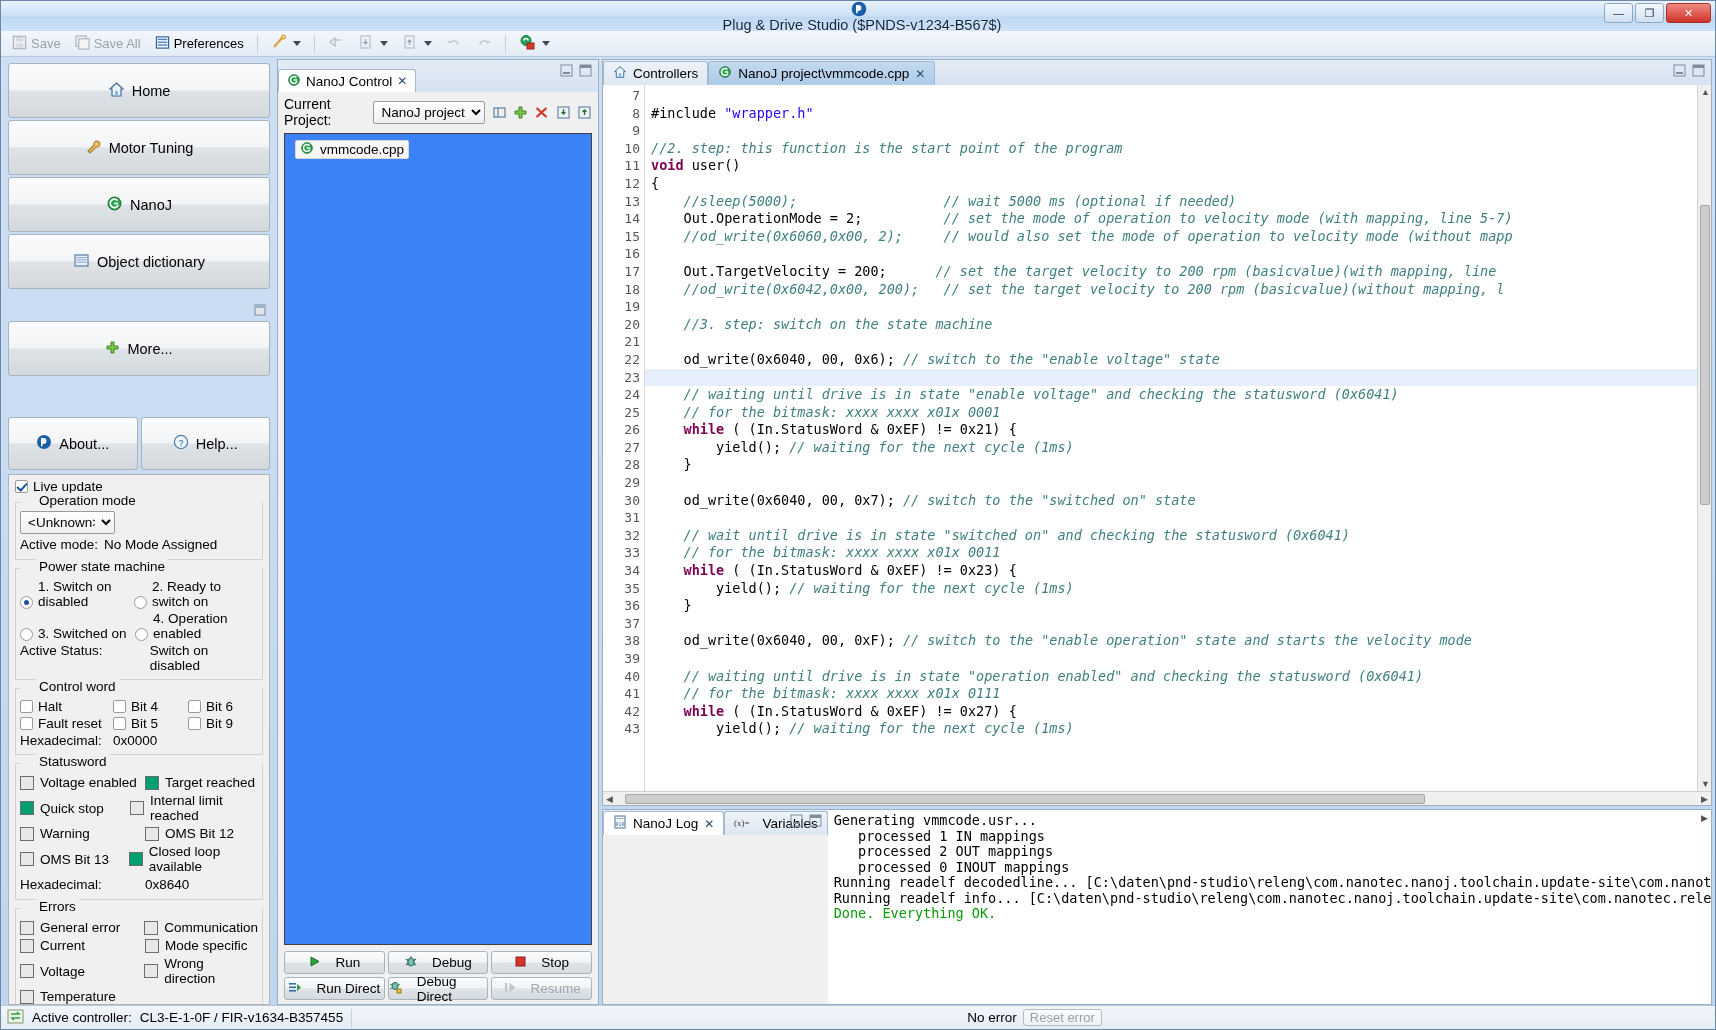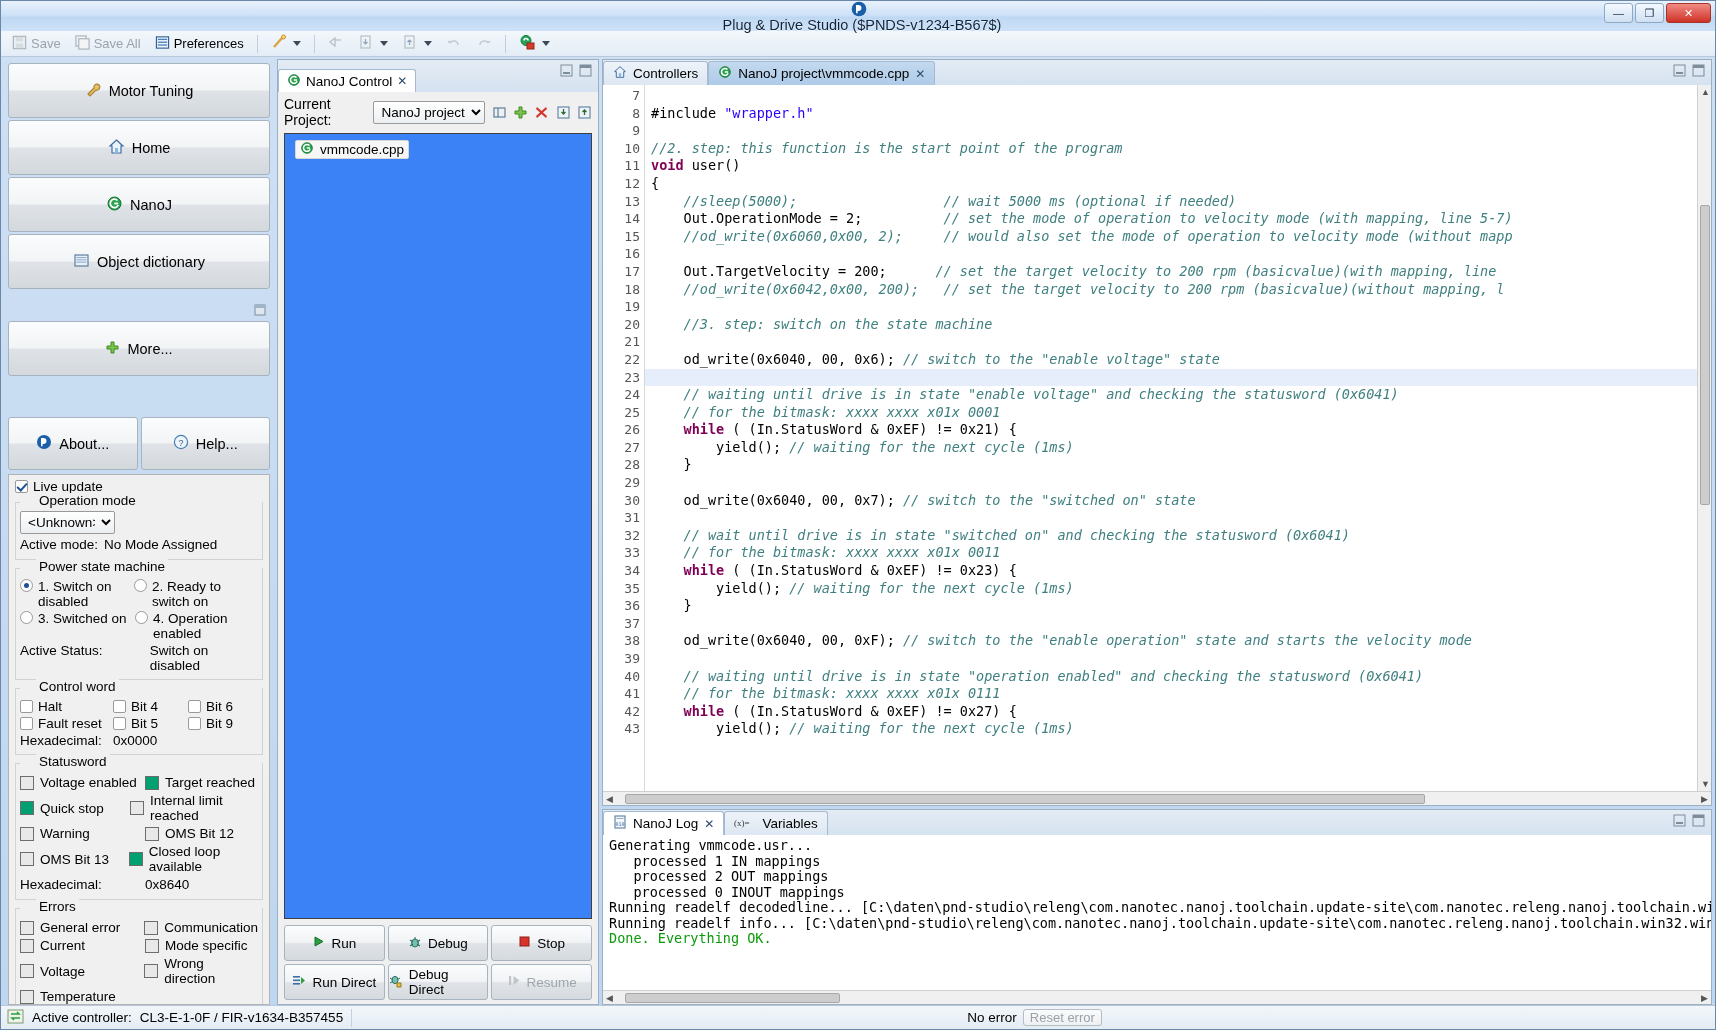--- a/index.html
+++ b/index.html
@@ -79,21 +79,21 @@
   .gspace { height:9px; }
   select.combo {
     font-family:"Liberation Sans",sans-serif; font-size:13.5px;
     border:1px solid #9a9a9a; background:linear-gradient(180deg,#fff,#eceff2);
     padding:2px 3px; width:95px; border-radius:2px;
   }
   .lbl-row { display:flex; gap:6px; margin:3px 0; }
   .radio { width:13px;height:13px;border:1px solid #9a9a9a;border-radius:50%;background:#fff;flex:none;position:relative;}
   .radio.sel::after{content:"";position:absolute;left:3px;top:3px;width:5px;height:5px;border-radius:50%;background:#1c4f9c;}
   .rrow { display:flex; margin:2px 0; }
-  .rcell { display:flex; align-items:flex-start; gap:5px; }
+  .rcell { display:flex; align-items:flex-end; gap:5px; }
   .cwrow { display:flex; margin:2px 0; }
   .cwcell { display:flex;align-items:center;gap:5px; }
   .swbox { width:14px;height:14px;border:1px solid #6d6d6d; background:#e8e8e8; flex:none;}
   .swbox.on { background:#00a070; }
   .swbox.blue { background:#2b7fe8; }
   .swrow { display:flex; margin:3px 0; }
   .swcell { display:flex;align-items:center;gap:6px; }
   
   .midpanel { width:322px; display:flex; flex-direction:column; }
   .viewframe {
@@ -108,21 +108,21 @@
   .vmin { position:absolute; right:6px; top:4px; display:flex; gap:6px; }
   .xclose { color:#2b4a6b; font-size:12px; }
   .vcontent { flex:1; background:#f0f0f0; padding:4px 6px; display:flex; flex-direction:column; }
   .projrow { display:flex; align-items:center; gap:6px; margin-bottom:5px; }
   .projrow select { width:115px; }
   .toolico { width:18px;height:18px;display:flex;align-items:center;justify-content:center;}
   .filelist { flex:1; background:#3b82f6; border:1px solid #404040; padding:6px 10px; }
   .fileitem { display:flex;align-items:center;gap:6px;font-size:13.5px; border:1px solid #d6d6d6; background:#f7f7f7; border-radius:2px; padding:0px 4px; width:max-content;}
   .btngrid { display:grid; grid-template-columns:1fr 1fr 1fr; gap:3px; margin-top:6px;}
   .actbtn {
-    height:36px; display:flex;align-items:center;justify-content:center;gap:6px;
+    height:23px; display:flex;align-items:center;justify-content:center;gap:14px;
     border:1px solid #a7b3bf; border-radius:3px; font-size:13.5px;
     background:linear-gradient(180deg,#fbfcfd 0%,#f1f3f5 48%,#e0e4e8 52%,#d5dade 100%);
   }
   .actbtn.dis { color:#a0a6ac; }
   
   .rightcol { flex:1; display:flex; flex-direction:column; gap:3px; min-width:0;}
   .editorframe { flex:1; display:flex; flex-direction:column; background:#f0f0f0; border:1px solid #9cb0c4; overflow:hidden;}
   .etabbar { display:flex; align-items:flex-end; height:25px; background:linear-gradient(180deg,#e4ecf5,#d5e2f0); position:relative;}
   .etab { display:flex;align-items:center;gap:6px;height:24px;padding:0 9px;font-size:13.5px;
     border:1px solid #a3bad1;border-bottom:none;border-radius:3px 3px 0 0;
@@ -142,21 +142,21 @@
   .c-cmt { color:#3f7f7f; font-style:italic; }
   .c-kw { color:#7f0055; font-weight:bold; }
   .c-str { color:#2a00ff; }
   .c-txt { color:#000; }
   .vscroll { width:14px; background:#f0f0f0; border-left:1px solid #d0d0d0; position:relative; flex:none;}
   .vthumb { position:absolute; left:2px; width:10px; background:#cdcdcd; border:1px solid #a8a8a8; border-radius:2px;}
   .hscroll { height:14px; background:#f0f0f0; border-top:1px solid #d0d0d0; position:relative;}
   .hthumb { position:absolute; top:2px; height:10px; background:#cdcdcd;border:1px solid #a8a8a8;border-radius:2px;}
   .sb-arrow { position:absolute; font-size:9px; color:#555; }
   
-  .logframe { height:196px; display:flex; flex-direction:column; background:#f0f0f0;border:1px solid #9cb0c4; overflow:hidden;}
+  .logframe { height:196px; display:flex; flex-direction:row; background:#f0f0f0;border:1px solid #9cb0c4; overflow:hidden;}
   .logcontent { flex:1; background:#fff; font-family:"DejaVu Sans Mono", monospace; font-size:13.5px; padding:3px 6px; overflow:hidden; white-space:pre;}
   .logcontent div { height:15.5px; line-height:15.5px; }
   .log-ok { color:#0a9b0a; }
   
   .statusbar { height:24px; display:flex; align-items:center; background:linear-gradient(180deg,#f2f6fa,#e4ecf4); border-top:1px solid #b8c8da; padding:0 6px; font-size:13.5px; gap:8px;}
   .sb-div { width:1px;height:18px;background:#c4d1de; }
   .rstbtn { border:1px solid #b5bcc3; border-radius:3px; padding:0px 6px; color:#9aa1a8; background:linear-gradient(180deg,#fafbfc,#eef0f2); font-size:13px;}
   .mid-flex { flex:1; display:flex; justify-content:center; align-items:center; gap:6px;}
 </style>
 </head>
@@ -275,34 +275,34 @@
   </div>
 
   <div class="body">
 
     <div class="sidebar">
       <div class="navbox">
 
         <div class="navbtn">
           <span class="icon">
             <svg width="17" height="17" viewBox="0 0 17 17">
-                <path d="M3 13 L9 7 a3 3 0 1 1 2 2 L5 15 z" fill="#e8c06a" stroke="#a8802c" stroke-width="1.1"></path>
-              </svg>
-          </span>
-          <span>Motor Tuning</span>
-        </div>
-
-        <div class="navbtn">
-          <span class="icon">
-            <svg width="17" height="17" viewBox="0 0 17 17">
                 <path d="M8.5 2 L15 8 H13 V15 H4 V8 H2 z" fill="#eaf2fb" stroke="#3f6e9e" stroke-width="1.2"></path>
                 <rect x="7" y="10" width="3" height="5" fill="#8fb7da"></rect>
               </svg>
           </span>
           <span>Home</span>
+        </div>
+
+        <div class="navbtn">
+          <span class="icon">
+            <svg width="17" height="17" viewBox="0 0 17 17">
+                <path d="M3 13 L9 7 a3 3 0 1 1 2 2 L5 15 z" fill="#e8c06a" stroke="#a8802c" stroke-width="1.1"></path>
+              </svg>
+          </span>
+          <span>Motor Tuning</span>
         </div>
 
         <div class="navbtn">
           <span class="icon">
             <svg width="17" height="17" viewBox="0 0 17 17">
                 <circle cx="8.5" cy="8.5" r="6.5" fill="#2aa24f" stroke="#13722f" stroke-width="1"></circle>
                 <path d="M11.5 5.5 A4.2 4.2 0 1 0 12.3 10" stroke="#fff" stroke-width="1.8" fill="none"></path>
                 <rect x="8.2" y="7.6" width="4" height="1.8" fill="#fff"></rect>
               </svg>
           </span>

